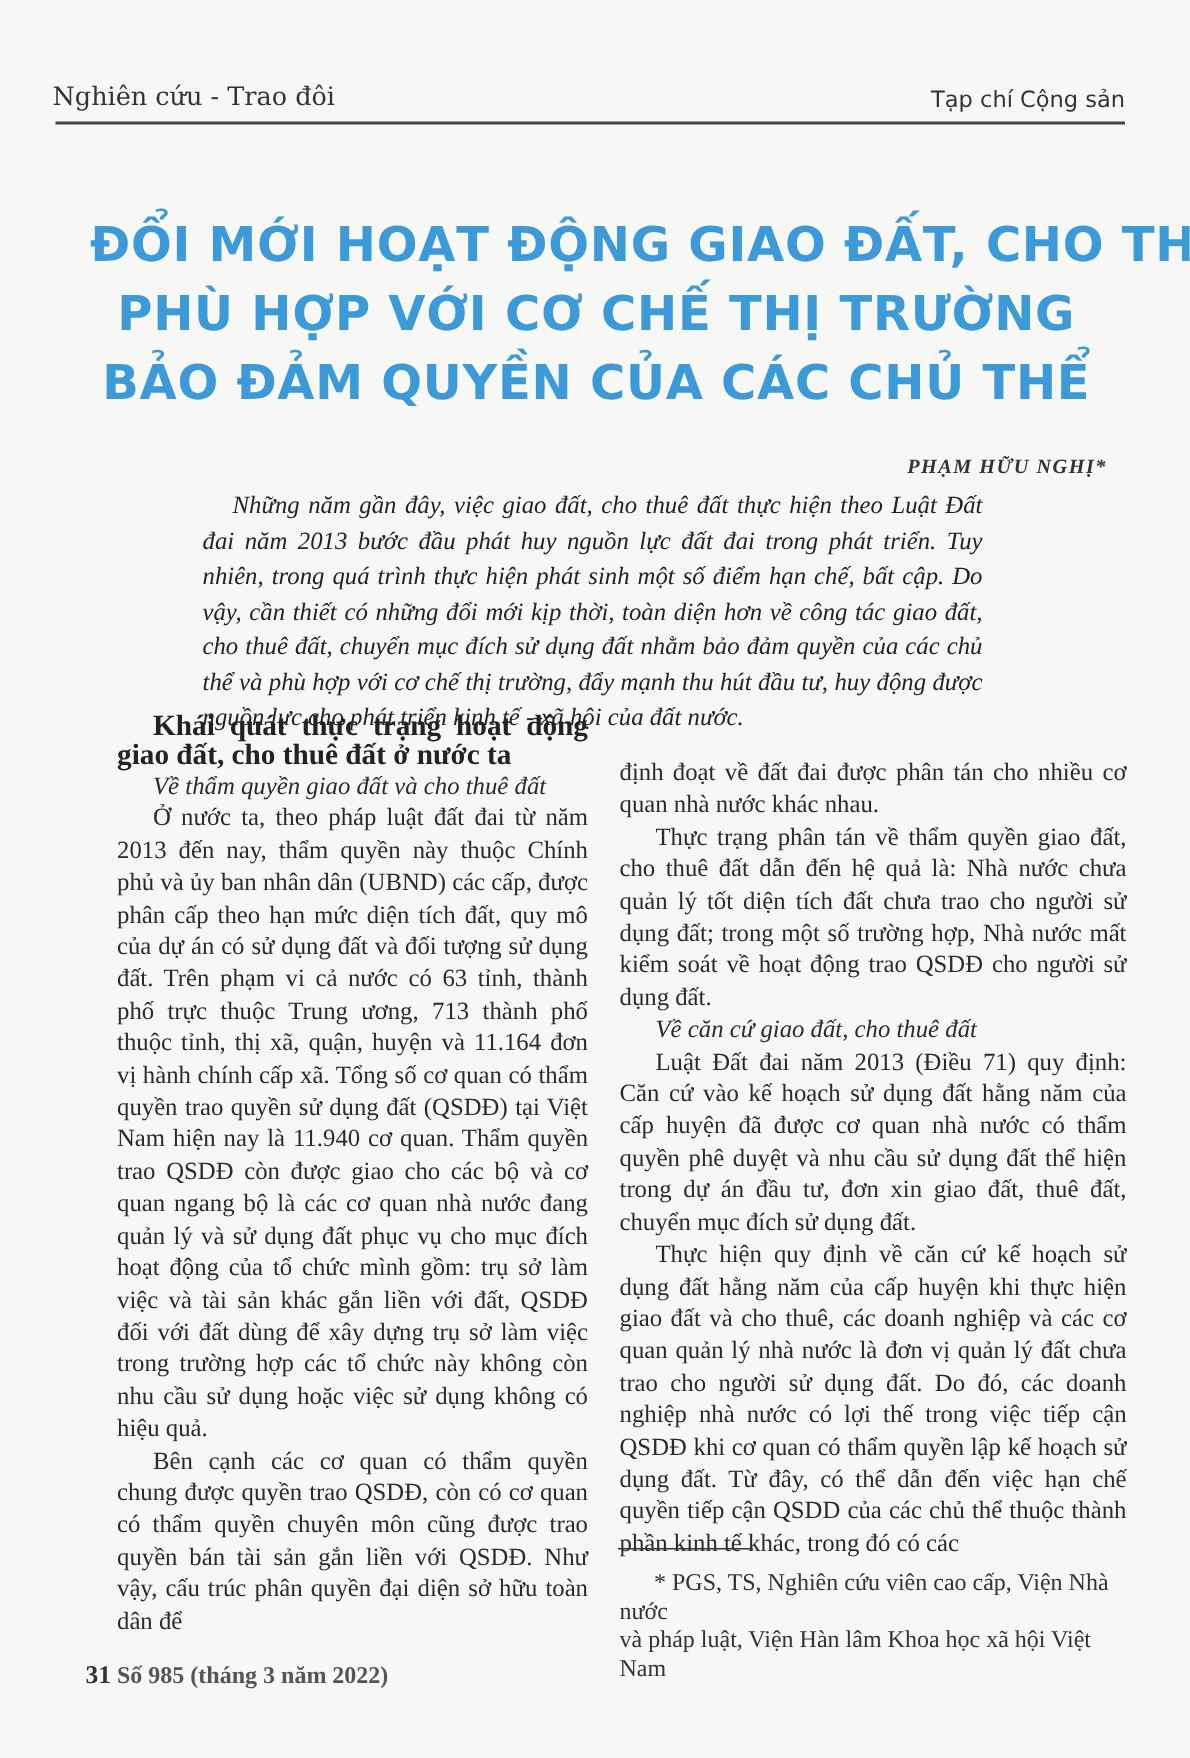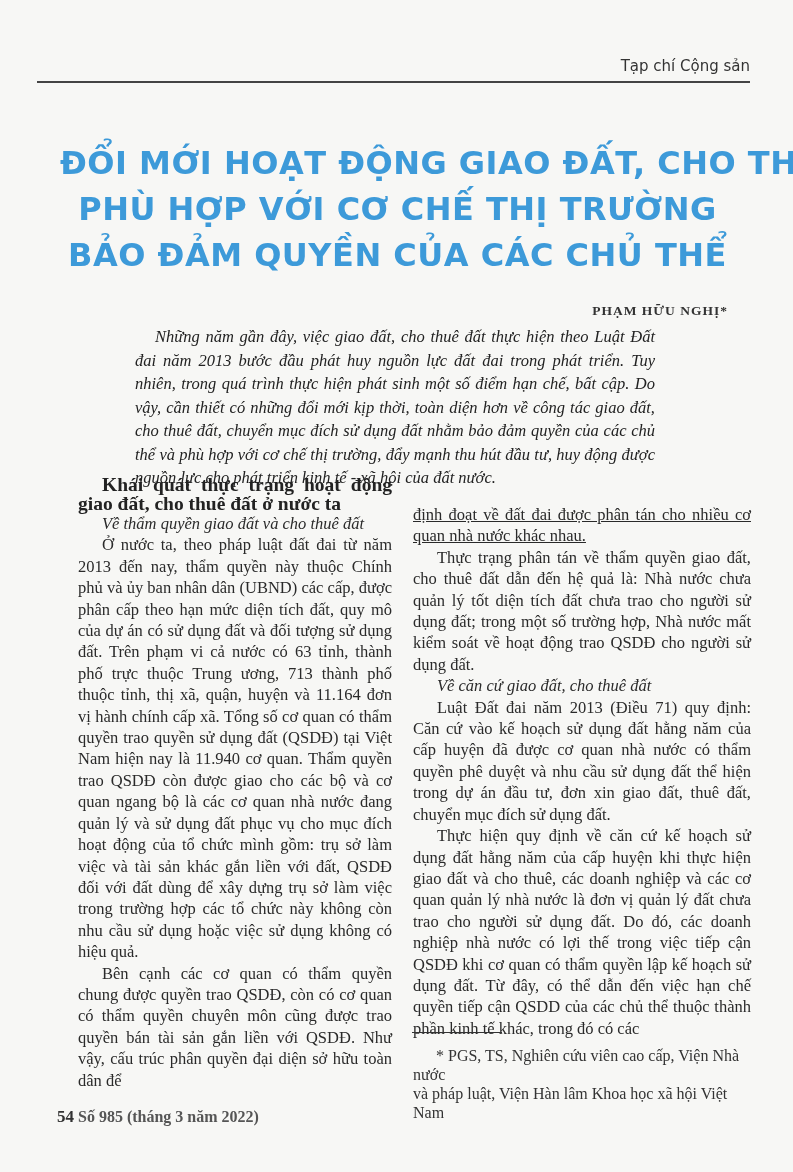--- a/index.html
+++ b/index.html
@@ -27,39 +27,39 @@
   }
   .title {
     position: absolute; left: 60px; top: 140px; width: 675px;
     text-align: center;
     font-family: "DejaVu Sans", sans-serif; font-weight: bold;
     font-size: 32px; line-height: 46px; letter-spacing: 0.5px;
     color: #3d9ad9;
   }
   .title div { white-space: nowrap; }
   .author {
-    position: absolute; right: 65px; top: 303px;
+    position: absolute; right: 55px; top: 303px;
     font-family: "Liberation Serif", serif; font-weight: bold;
-    font-size: 13.5px; letter-spacing: 1px; color: #333;
+    font-size: 13.5px; letter-spacing: 1px; color: #333; font-style: italic;
   }
   .abstract {
     position: absolute; left: 135px; top: 325px; width: 520px;
     font-family: "Liberation Serif", serif; font-style: italic; font-weight: normal;
     font-size: 16.5px; line-height: 23.5px; text-align: justify;
     text-indent: 20px; color: #222;
   }
   .col {
     position: absolute; top: 475px;
     font-family: "Liberation Serif", serif;
     font-size: 16.5px; line-height: 21.4px; text-align: justify; color: #2a2a2a;
   }
   .col.left { left: 78px; width: 314px; }
   .col.right { left: 413px; width: 338px; top: 504px; }
   .col p { margin: 0; text-indent: 24px; }
-  .col p.noindent { text-indent: 0; text-decoration: underline; }
+  .col p.noindent { text-indent: 0; }
   .h2 {
     font-weight: bold; font-size: 19.5px; line-height: 19px; color: #222; text-indent: 18px;
     margin: 0 -6px 0 -8px;
   }
   .subhead { font-style: italic; text-indent: 20px; margin: 0; }
   .footnote-rule {
     position: absolute; left: 412px; top: 1032px; width: 90px; height: 1px; background: #333;
   }
   .footnote {
     position: absolute; left: 413px; top: 1046px; width: 345px;
@@ -69,20 +69,21 @@
   .footer {
     position: absolute; left: 57px; top: 1107px;
     font-family: "Liberation Serif", serif; font-weight: bold; font-size: 16px; color: #555;
   }
   .footer .pageno { color: #333; font-size: 17px; }
 </style>
 </head>
 <body>
 
 <div class="header">
+  <span class="section">Nghiên cứu - Trao đôi</span>
   <span class="journal">Tạp chí Cộng sản</span>
 </div>
 <div class="header-rule"></div>
 
 <div class="title">
   <div>ĐỔI MỚI HOẠT ĐỘNG GIAO ĐẤT, CHO THUÊ ĐẤT,</div>
   <div>PHÙ HỢP VỚI CƠ CHẾ THỊ TRƯỜNG</div>
   <div>BẢO ĐẢM QUYỀN CỦA CÁC CHỦ THỂ</div>
 </div>
 
@@ -105,15 +106,15 @@
   <p>Thực hiện quy định về căn cứ kế hoạch sử dụng đất hằng năm của cấp huyện khi thực hiện giao đất và cho thuê, các doanh nghiệp và các cơ quan quản lý nhà nước là đơn vị quản lý đất chưa trao cho người sử dụng đất. Do đó, các doanh nghiệp nhà nước có lợi thế trong việc tiếp cận QSDĐ khi cơ quan có thẩm quyền lập kế hoạch sử dụng đất. Từ đây, có thể dẫn đến việc hạn chế quyền tiếp cận QSDD của các chủ thể thuộc thành phần kinh tế khác, trong đó có các</p>
 </div>
 
 <div class="footnote-rule"></div>
 <div class="footnote">
   <span class="l1">* PGS, TS, Nghiên cứu viên cao cấp, Viện Nhà nước</span>
   <span>và pháp luật, Viện Hàn lâm Khoa học xã hội Việt Nam</span>
 </div>
 
 <div class="footer">
-  <span class="pageno">54</span>
+  <span class="pageno">31</span>
   <span>Số 985 (tháng 3 năm 2022)</span>
 </div>
 
 </body></html>

